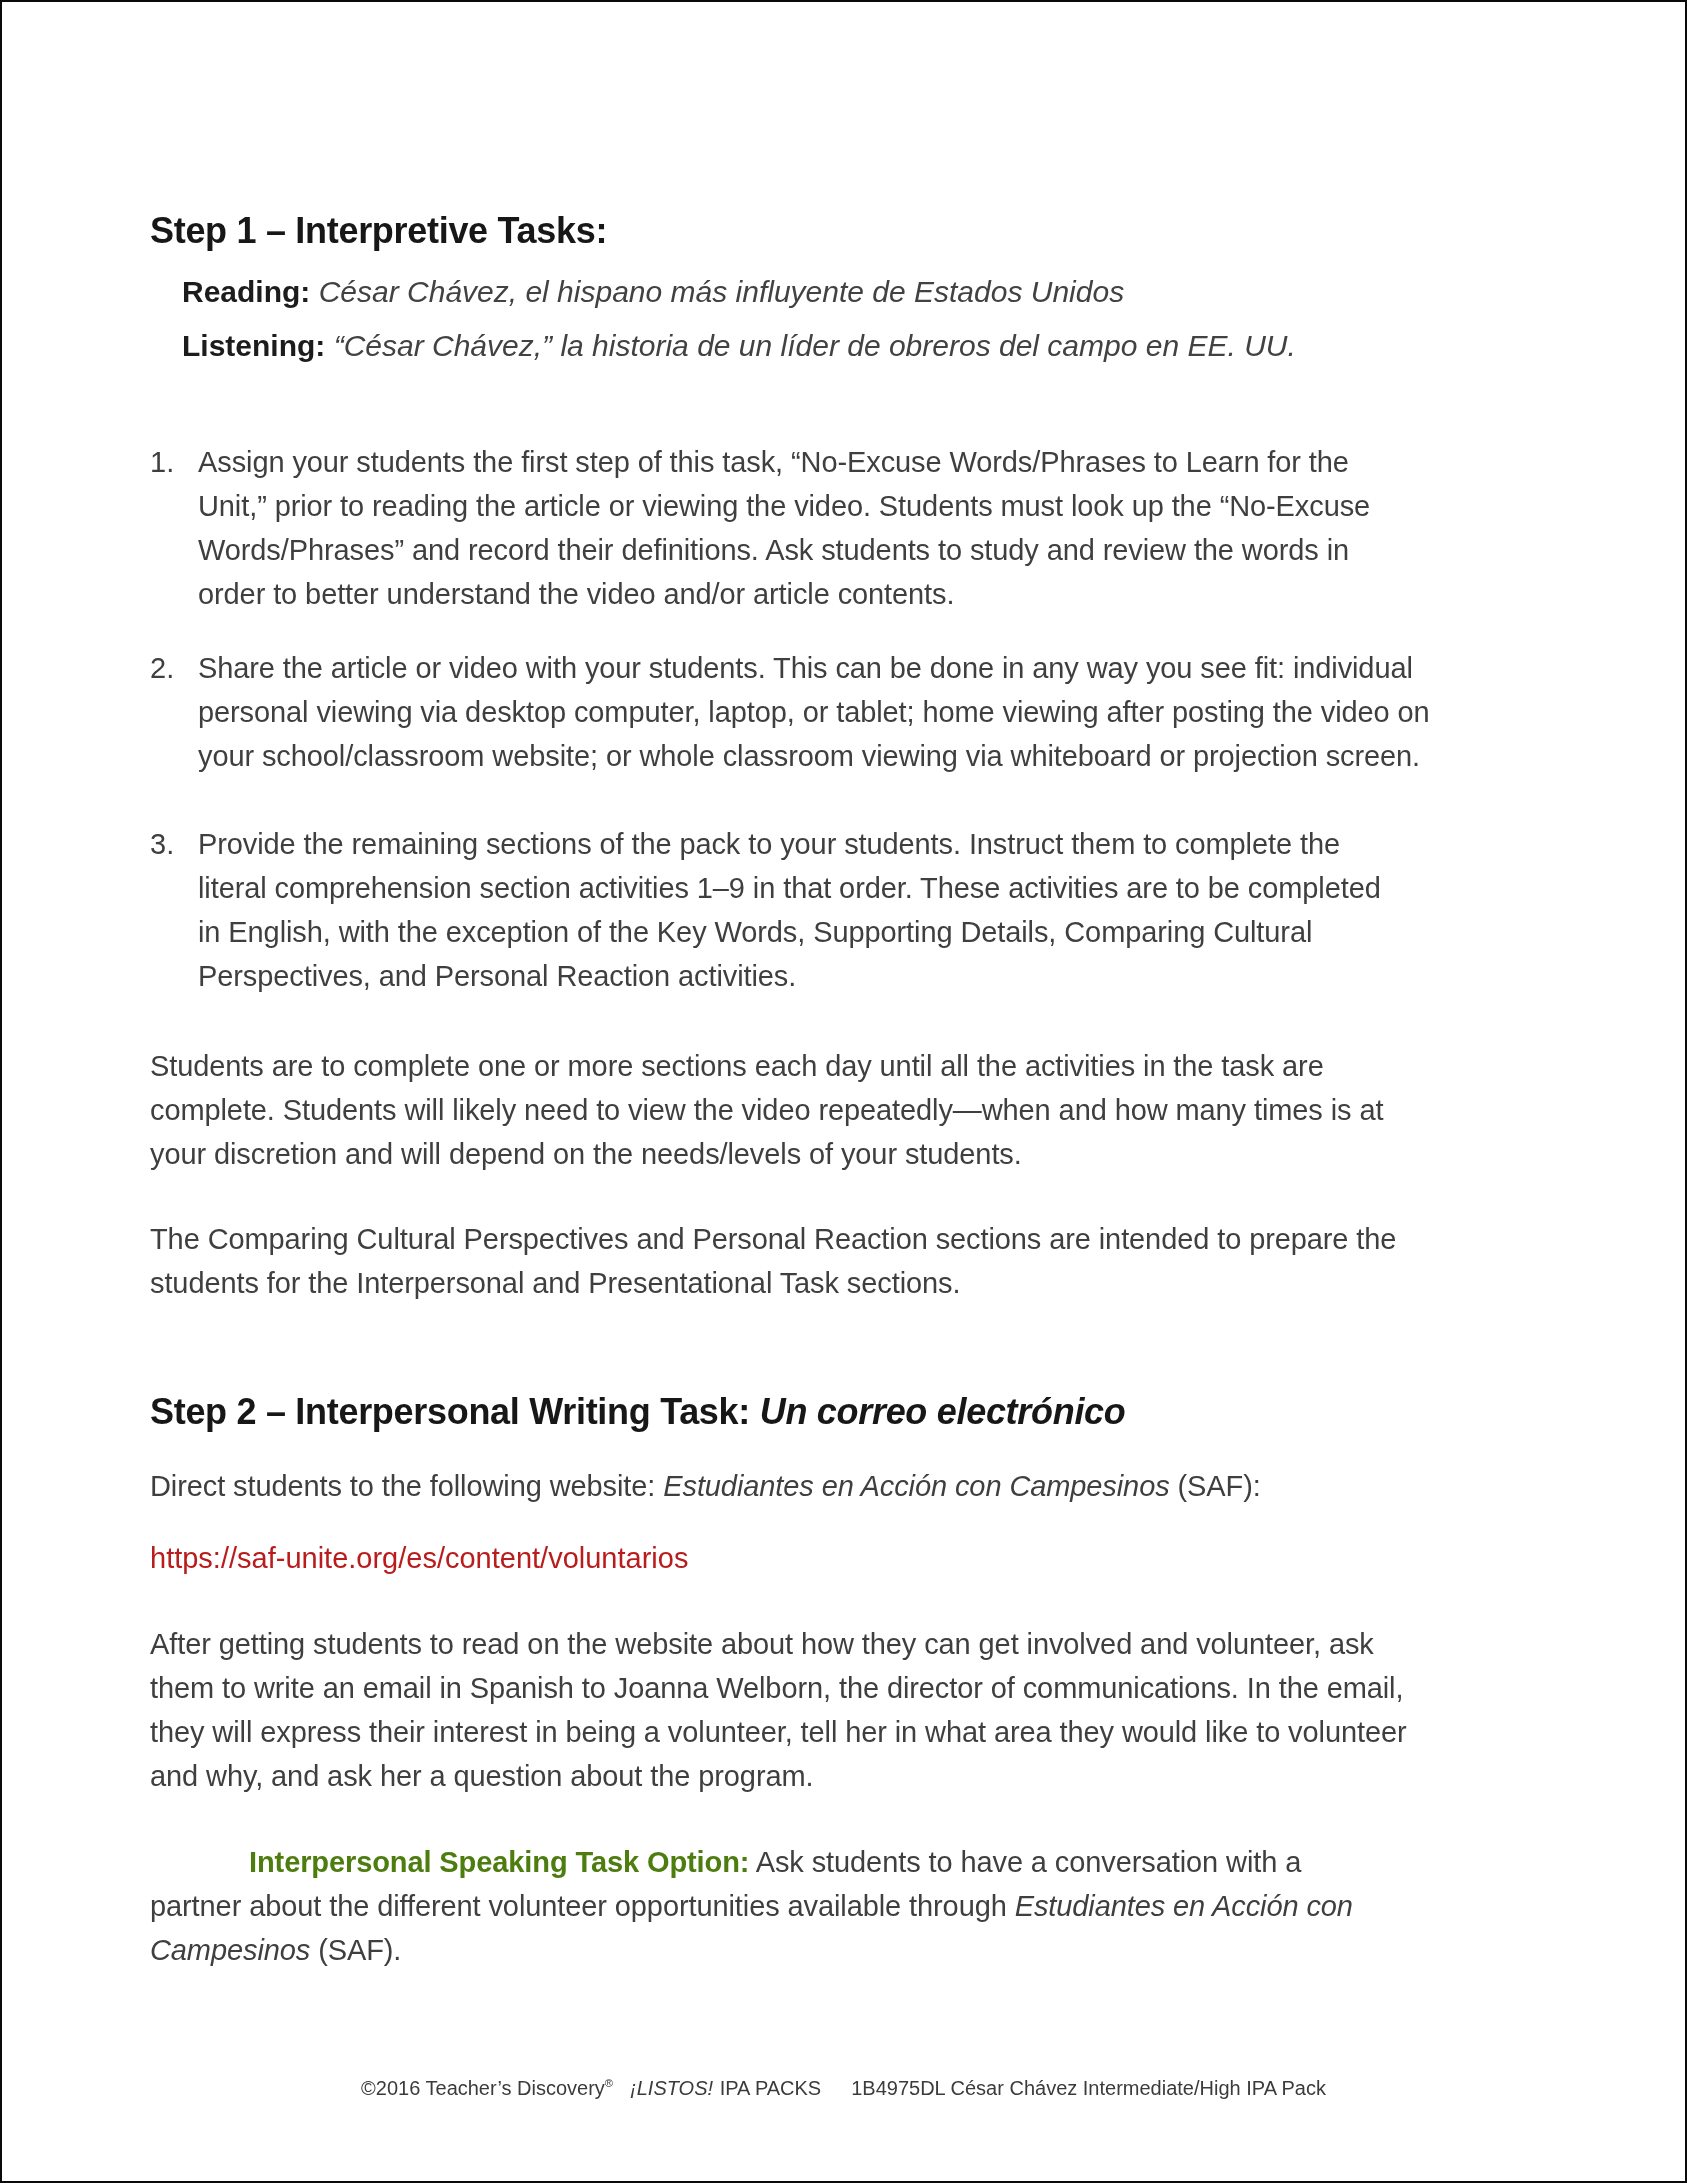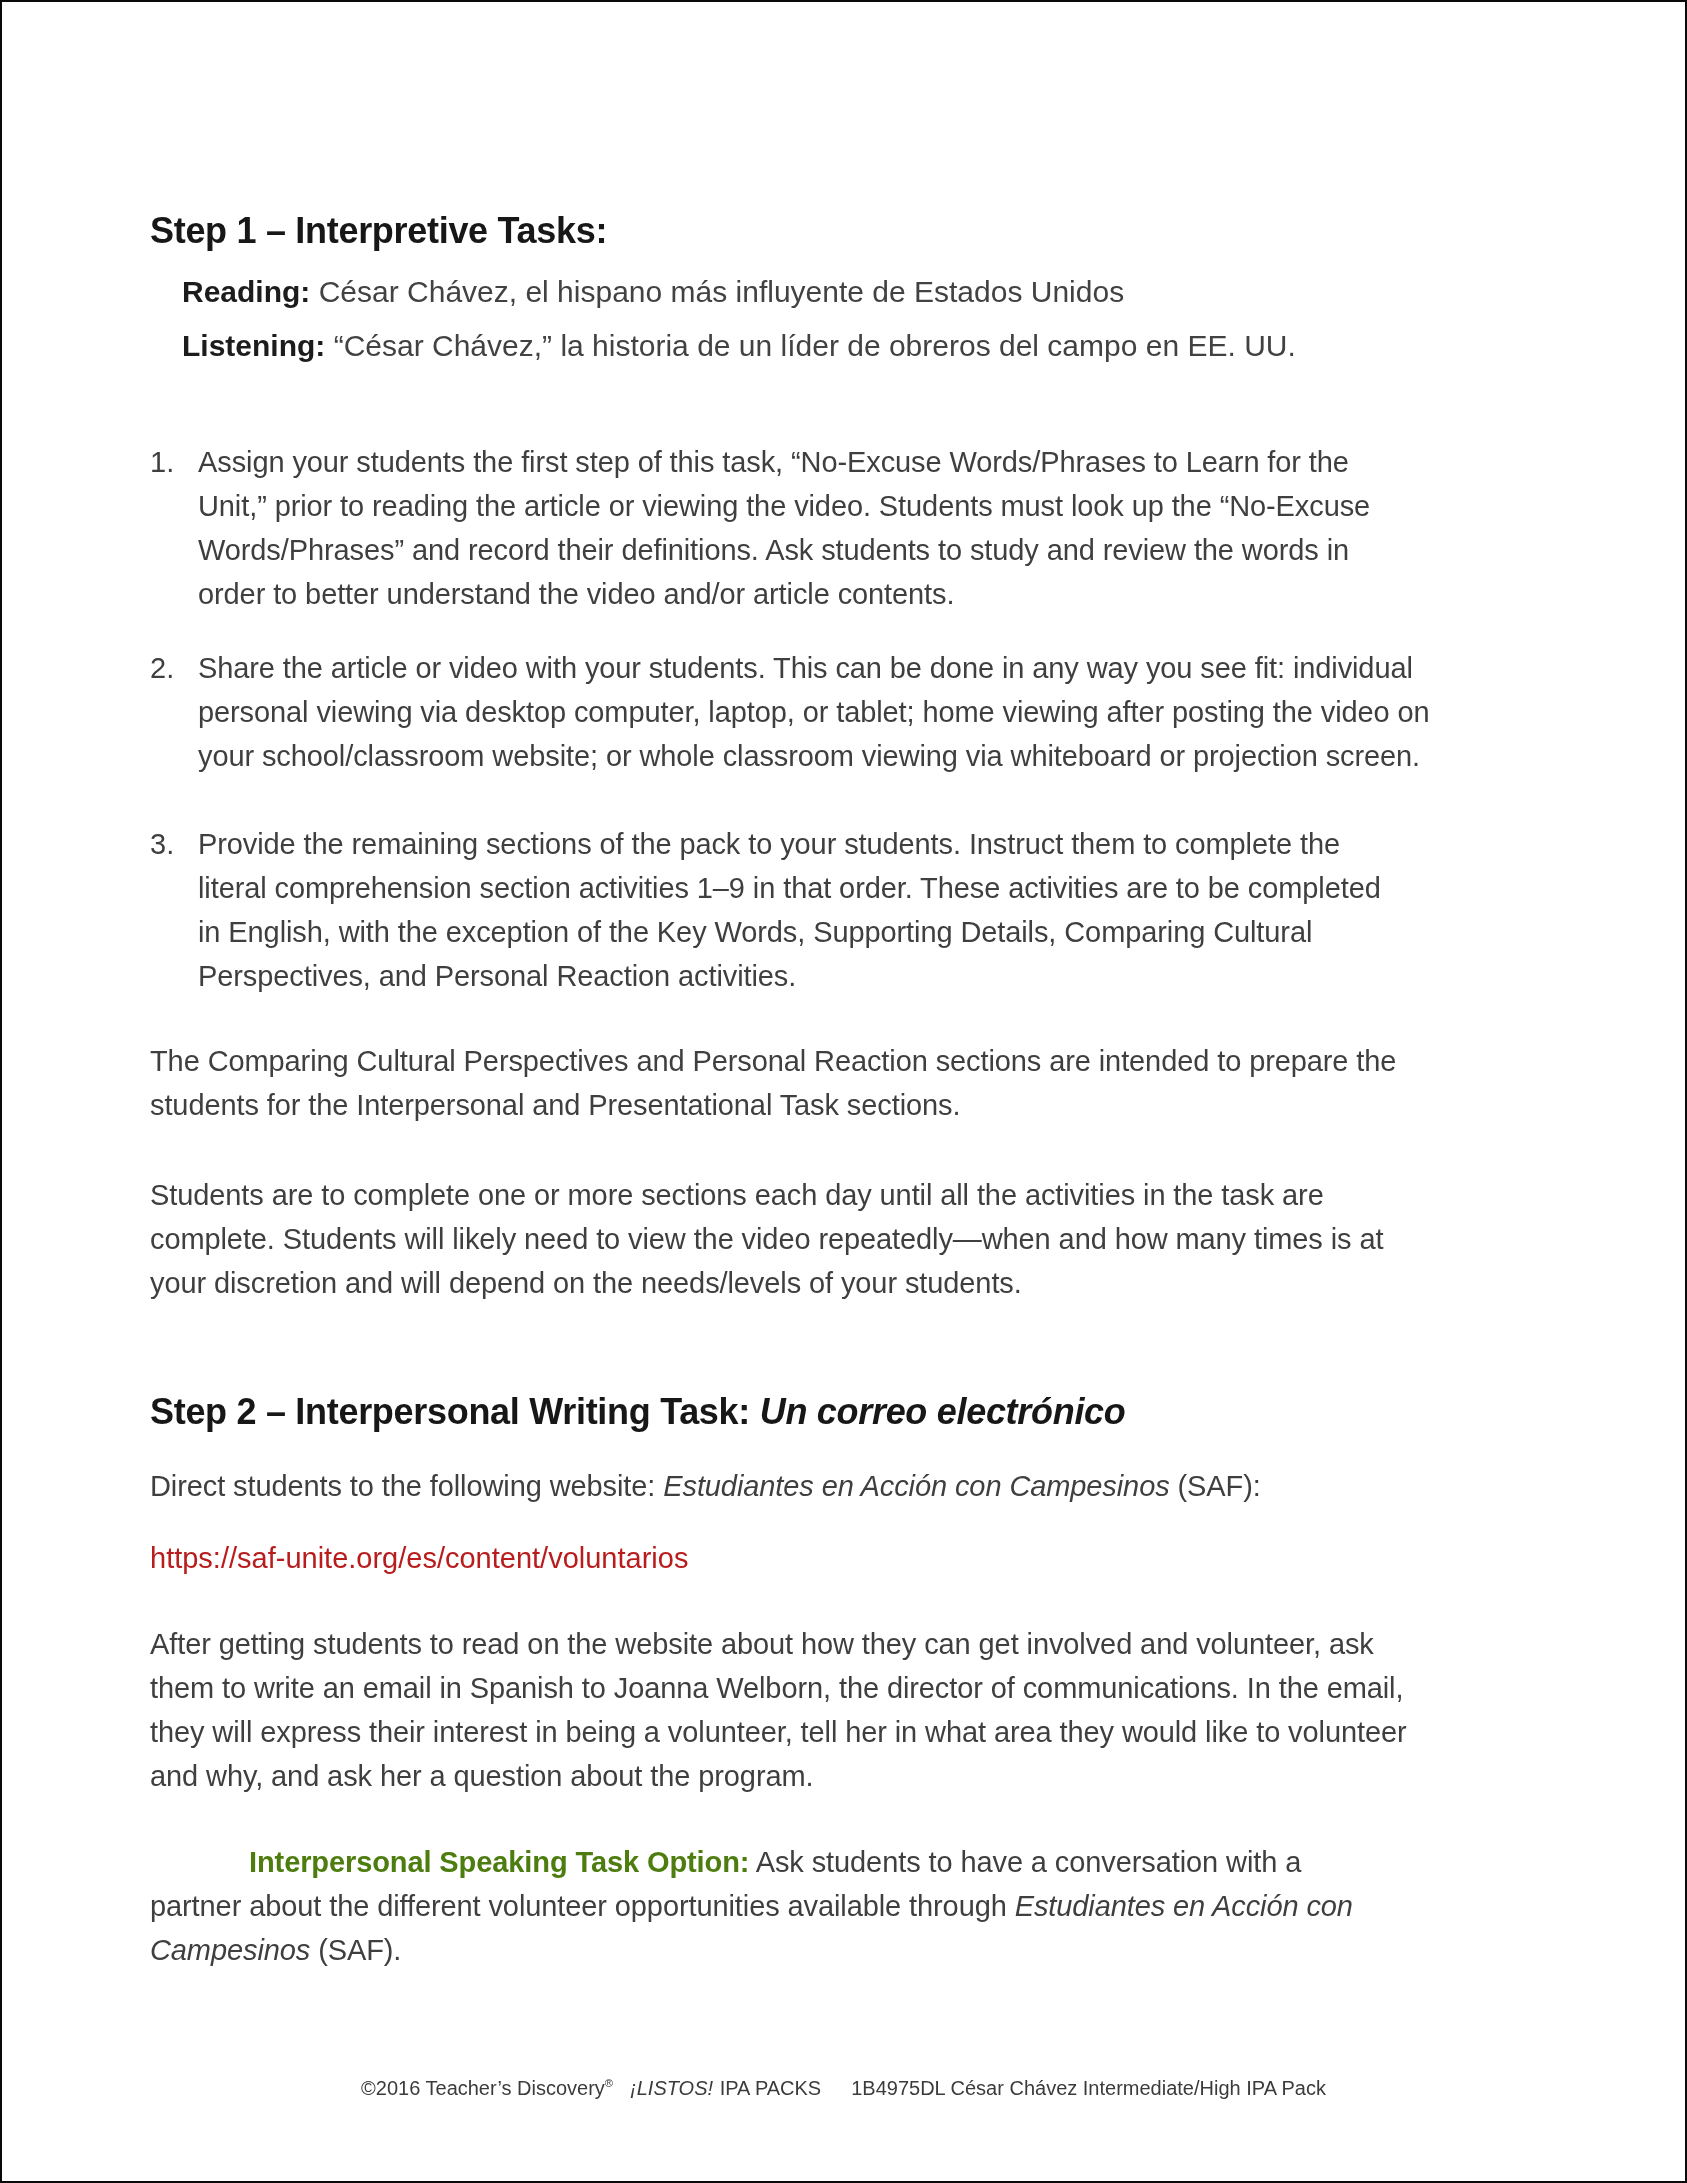--- a/index.html
+++ b/index.html
@@ -36,21 +36,21 @@
   .step-heading em { }
   .step2 { margin-top: 86px; }
   .task-line {
     margin: 20px 0 0 180px;
     font-size: 30px;
     line-height: 41px;
     white-space: pre;
   }
   .task-line.listening { margin-top: 13.2px; }
   .task-line .lbl { font-weight: 700; color: #1c1c1c; }
-  .task-line .it { color: #424242; }
+  .task-line .it { font-style: italic; color: #424242; }
   .ipa-list { margin: 74px 0 0 148px; }
   .li-row { display: flex; align-items: flex-start; }
   .li-row.item2 { margin-top: 30px; }
   .li-row.item3 { margin-top: 44px; }
   .li-num {
     flex: 0 0 48px;
     width: 48px;
     font-size: 29px;
     line-height: 44px;
     color: #3f3f3f;
@@ -121,26 +121,26 @@
         </div>
       <div class="li-row item3">
           <span class="li-num">3.</span>
           <div class="pre-text">Provide the remaining sections of the pack to your students. Instruct them to complete the
 literal comprehension section activities 1–9 in that order. These activities are to be completed
 in English, with the exception of the Key Words, Supporting Details, Comparing Cultural
 Perspectives, and Personal Reaction activities.</div>
         </div>
     </div>
 
-    <p class="para para-perspectives pre-text">The Comparing Cultural Perspectives and Personal Reaction sections are intended to prepare the
-students for the Interpersonal and Presentational Task sections.</p>
-
     <p class="para para-pacing pre-text">Students are to complete one or more sections each day until all the activities in the task are
 complete. Students will likely need to view the video repeatedly—when and how many times is at
 your discretion and will depend on the needs/levels of your students.</p>
+
+    <p class="para para-perspectives pre-text">The Comparing Cultural Perspectives and Personal Reaction sections are intended to prepare the
+students for the Interpersonal and Presentational Task sections.</p>
 
     <h2 class="step-heading step2"><span>Step 2 – Interpersonal Writing Task: </span><em>Un correo electrónico</em></h2>
 
     <p class="para direct-line pre-text"><span>Direct students to the following website: </span><em>Estudiantes en Acción con Campesinos</em><span> (SAF):</span></p>
 
     <p class="para link-line"><a class="web-link">https://saf-unite.org/es/content/voluntarios</a></p>
 
     <p class="para para-email pre-text">After getting students to read on the website about how they can get involved and volunteer, ask
 them to write an email in Spanish to Joanna Welborn, the director of communications. In the email,
 they will express their interest in being a volunteer, tell her in what area they would like to volunteer

